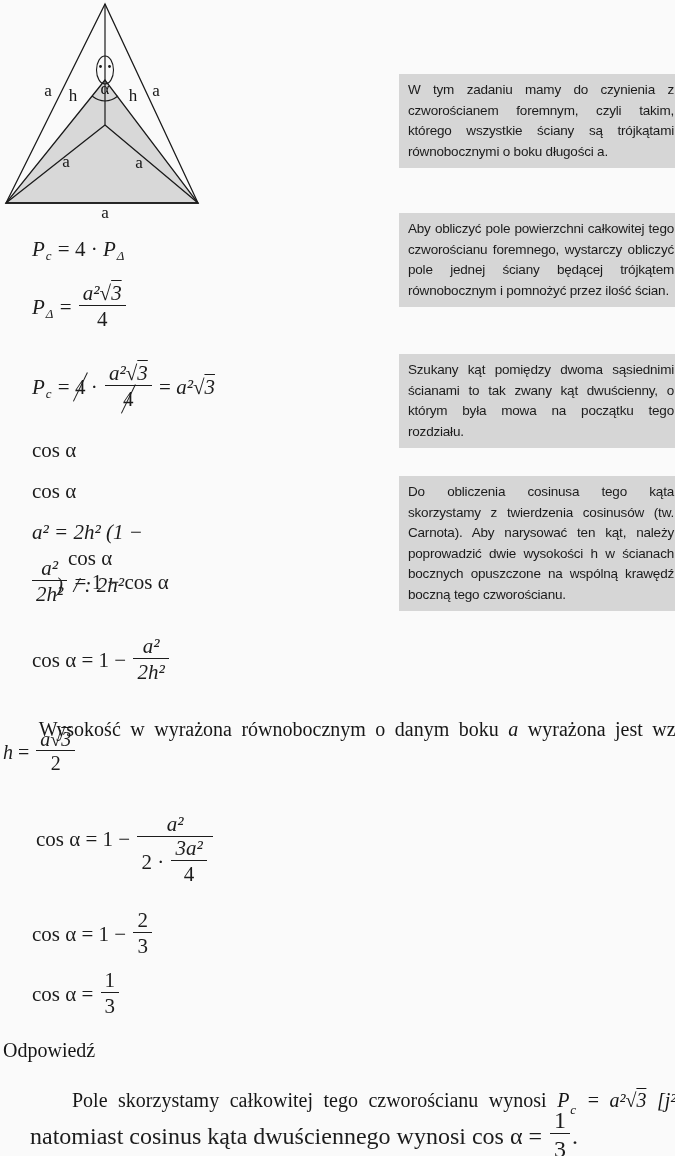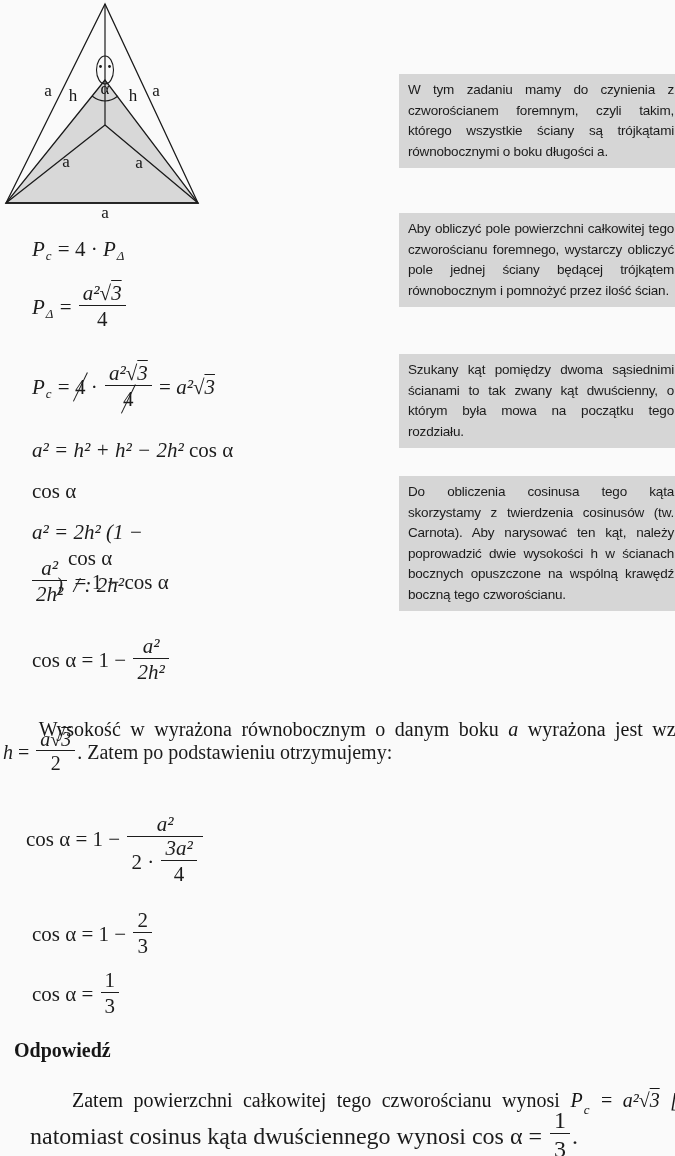--- a/index.html
+++ b/index.html
@@ -46,21 +46,21 @@
     color:#1b1b1b;text-align:justify;
     padding:6px 9px;box-sizing:border-box;margin-left:11px;
   }
   
   .serifline{
     position:absolute;
     font-family:"Liberation Serif",serif;
     font-size:20px;color:#161616;white-space:pre;
   }
   .just{word-spacing:4.5px;}
-  .heading{font-weight:bold;margin-left:11px;}
+  .heading{font-weight:normal;}
 </style>
 </head>
 <body>
 
 <div class="page">
 
   <svg class="fig" width="212" height="226" viewBox="0 0 212 226">
 
     <polygon points="105,80 6,203 198,203" fill="#d8d8d8" stroke="#1a1a1a" stroke-width="1.3"></polygon>
 
@@ -105,21 +105,21 @@
 
   <div class="mrow" style="left:32px;top:282px;">
     <span class="it">P</span><span class="sub">Δ</span><span class="up"> = </span><span class="frac"><span class="num"><span class="it">a²√</span><span class="it rad">3</span></span><span class="den up">4</span></span>
   </div>
 
   <div class="mrow" style="left:32px;top:362px;">
     <span class="it">P</span><span class="sub">c</span><span class="up"> = </span><span class="up strike">4</span><span class="up"> · </span><span class="frac"><span class="num"><span class="it">a²√</span><span class="it rad">3</span></span><span class="den up"><span class="strike">4</span></span></span><span class="up"> = </span><span class="it">a²√</span><span class="it rad">3</span>
   </div>
 
   <div class="mrow" style="left:32px;top:437px;">
-    <span class="it">a² = h² + h² − 2h² </span><span class="up">cos α</span>
+    <span class="up">cos α</span>
   </div>
 
   <div class="mrow" style="left:32px;top:478px;">
     <span class="up">cos α</span>
   </div>
 
   <div class="mrow" style="left:32px;top:519px;flex-direction:column;">
     <span class="it">a² = 2h² (1 − </span><span class="up">cos α</span><span class="it">)  / : 2h²</span>
   </div>
 
@@ -129,38 +129,38 @@
 
   <div class="mrow" style="left:32px;top:635px;">
     <span class="up">cos α</span><span class="up"> = 1 − </span><span class="frac"><span class="num it">a²</span><span class="den it">2h²</span></span>
   </div>
 
   <div class="serifline just" style="left:1px;top:695px;width:674px;">
     <span>Wysokość w wyrażona równobocznym o danym boku </span><span class="it">a</span><span> wyrażona jest wzorem</span>
   </div>
 
   <div class="mrow" style="left:3px;top:728px;font-size:20px;">
-    <span class="it">h</span><span class="up"> = </span><span class="frac"><span class="num"><span class="it">a√</span><span class="it rad">3</span></span><span class="den up">2</span></span><span class="up">. Zatem po podstawieniu otrzymujemy:</span>
+    <span class="it">h</span><span class="up"> = </span><span class="frac"><span class="num"><span class="it">a√</span><span class="it rad">3</span></span><span class="den up">2</span></span>
   </div>
 
-  <div class="mrow f9row" style="left:26px;top:813px;">
+  <div class="mrow f9row" style="left:36px;top:813px;">
     <span class="lead"><span class="up">cos α</span><span class="up"> = 1 − </span></span><span class="frac"><span class="num it">a²</span><span class="den"><span class="denrow"><span class="up">2 · </span><span class="frac"><span class="num it">3a²</span><span class="den up">4</span></span></span></span></span>
   </div>
 
   <div class="mrow" style="left:32px;top:909px;">
     <span class="up">cos α</span><span class="up"> = 1 − </span><span class="frac"><span class="num up">2</span><span class="den up">3</span></span>
   </div>
 
   <div class="mrow" style="left:32px;top:969px;">
     <span class="up">cos α</span><span class="up"> = </span><span class="frac"><span class="num up">1</span><span class="den up">3</span></span>
   </div>
 
   <div class="serifline heading" style="left:3px;top:1039px;">Odpowiedź</div>
 
   <div class="serifline" style="left:30px;top:1066px;width:644px;word-spacing:5.5px;">
-    <span>Zatem powierzchni całkowitej tego czworościanu wynosi </span><span class="it">P</span><span class="sub">c</span><span> = </span><span class="it">a²√</span><span class="it rad">3</span><span class="it"> [j²],</span>
+    <span>Pole skorzystamy całkowitej tego czworościanu wynosi </span><span class="it">P</span><span class="sub">c</span><span> = </span><span class="it">a²√</span><span class="it rad">3</span><span class="it"> [j²],</span>
   </div>
 
   <div class="mrow" style="left:30px;top:1107px;font-size:24px;">
     <span class="up">natomiast cosinus kąta dwuściennego wynosi </span><span class="up">cos α</span><span class="up"> = </span><span class="frac"><span class="num up">1</span><span class="den up">3</span></span><span class="up">.</span>
   </div>
 
 </div>
 
 </body></html>

